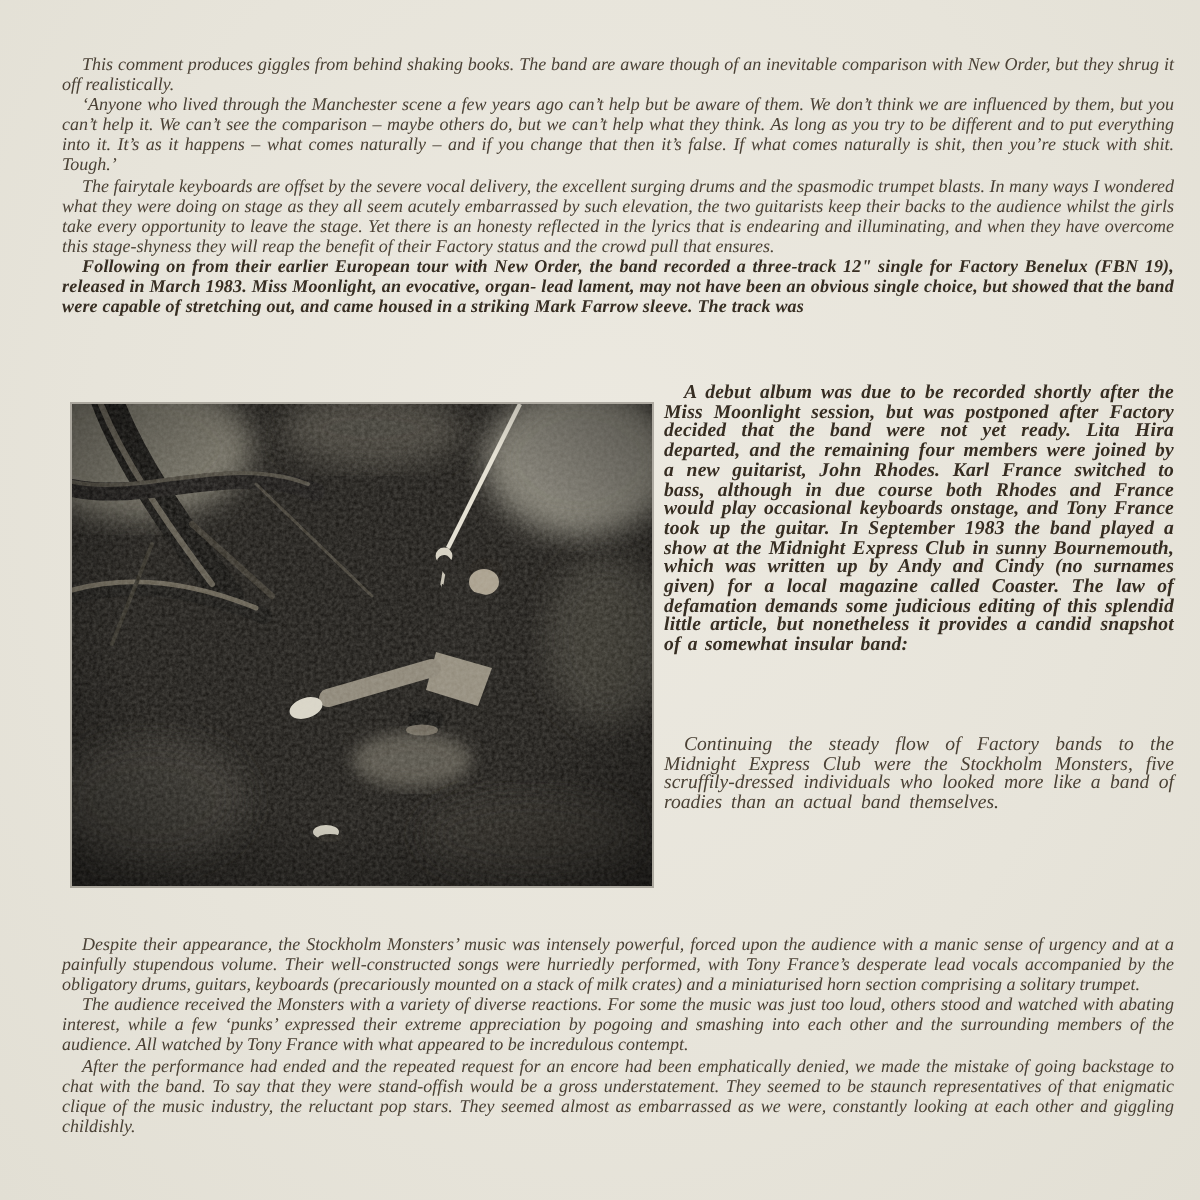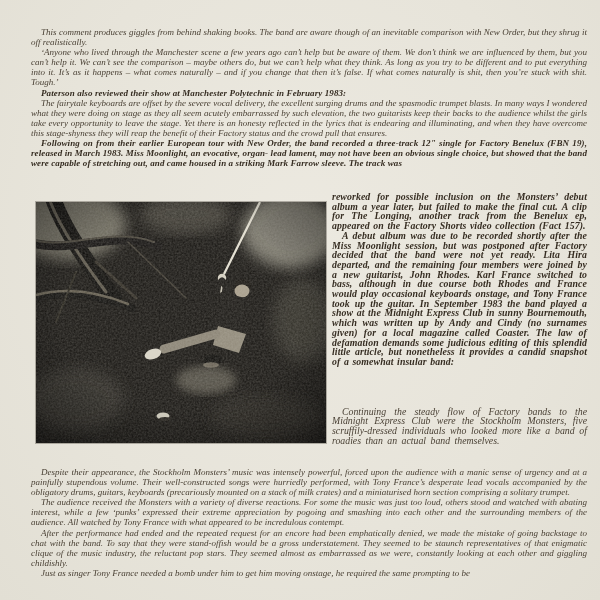--- a/index.html
+++ b/index.html
@@ -27,21 +27,20 @@
   .photo svg{display:block;width:100%;height:100%;}
 </style>
 </head>
 <body>
 
 <div class="page">
 
   <div class="tblock block-top">
     <p class="it">This comment produces giggles from behind shaking books. The band are aware though of an inevitable comparison with New Order, but they shrug it off realistically.</p>
     <p class="it">‘Anyone who lived through the Manchester scene a few years ago can’t help but be aware of them. We don’t think we are influenced by them, but you can’t help it. We can’t see the comparison – maybe others do, but we can’t help what they think. As long as you try to be different and to put everything into it. It’s as it happens – what comes naturally – and if you change that then it’s false. If what comes naturally is shit, then you’re stuck with shit. Tough.’</p>
-    <p class="rm">Paterson also reviewed their show at Manchester Polytechnic in February 1983:</p>
     <p class="it">The fairytale keyboards are offset by the severe vocal delivery, the excellent surging drums and the spasmodic trumpet blasts. In many ways I wondered what they were doing on stage as they all seem acutely embarrassed by such elevation, the two guitarists keep their backs to the audience whilst the girls take every opportunity to leave the stage. Yet there is an honesty reflected in the lyrics that is endearing and illuminating, and when they have overcome this stage-shyness they will reap the benefit of their Factory status and the crowd pull that ensures.</p>
     <p class="rm">Following on from their earlier European tour with New Order, the band recorded a three-track 12" single for Factory Benelux (FBN 19), released in March 1983. Miss Moonlight, an evocative, organ- lead lament, may not have been an obvious single choice, but showed that the band were capable of stretching out, and came housed in a striking Mark Farrow sleeve. The track was</p>
   </div>
 
   <div class="photo">
     <svg viewBox="0 0 290 241" preserveAspectRatio="none">
       <defs>
         <filter id="blur7">
             <feGaussianBlur stdDeviation="7"></feGaussianBlur>
           </filter>
@@ -104,25 +103,23 @@
         <ellipse cx="127" cy="214" rx="6.5" ry="3.5" fill="#d5d1c2"></ellipse>
         <ellipse cx="129" cy="217" rx="6" ry="2" fill="#23201b"></ellipse>
       </g>
 
       <rect x="0" y="0" width="290" height="241" filter="url(#grain)" opacity="0.5"></rect>
       <rect x="0" y="0" width="290" height="241" fill="url(#vig)"></rect>
     </svg>
   </div>
 
   <div class="tblock block-right">
-    <p class="rm noindent">reworked for possible inclusion on the Monsters’ debut album a year later, but failed to make the final cut. A clip for The Longing, another track from the Benelux ep, appeared on the Factory Shorts video collection (Fact 157).</p>
     <p class="rm">A debut album was due to be recorded shortly after the Miss Moonlight session, but was postponed after Factory decided that the band were not yet ready. Lita Hira departed, and the remaining four members were joined by a new guitarist, John Rhodes. Karl France switched to bass, although in due course both Rhodes and France would play occasional keyboards onstage, and Tony France took up the guitar. In September 1983 the band played a show at the Midnight Express Club in sunny Bournemouth, which was written up by Andy and Cindy (no surnames given) for a local magazine called Coaster. The law of defamation demands some judicious editing of this splendid little article, but nonetheless it provides a candid snapshot of a somewhat insular band:</p>
     <p class="it">Continuing the steady flow of Factory bands to the Midnight Express Club were the Stockholm Monsters, five scruffily-dressed individuals who looked more like a band of roadies than an actual band themselves.</p>
   </div>
 
   <div class="tblock block-bottom">
     <p class="it">Despite their appearance, the Stockholm Monsters’ music was intensely powerful, forced upon the audience with a manic sense of urgency and at a painfully stupendous volume. Their well-constructed songs were hurriedly performed, with Tony France’s desperate lead vocals accompanied by the obligatory drums, guitars, keyboards (precariously mounted on a stack of milk crates) and a miniaturised horn section comprising a solitary trumpet.</p>
     <p class="it">The audience received the Monsters with a variety of diverse reactions. For some the music was just too loud, others stood and watched with abating interest, while a few ‘punks’ expressed their extreme appreciation by pogoing and smashing into each other and the surrounding members of the audience. All watched by Tony France with what appeared to be incredulous contempt.</p>
     <p class="it">After the performance had ended and the repeated request for an encore had been emphatically denied, we made the mistake of going backstage to chat with the band. To say that they were stand-offish would be a gross understatement. They seemed to be staunch representatives of that enigmatic clique of the music industry, the reluctant pop stars. They seemed almost as embarrassed as we were, constantly looking at each other and giggling childishly.</p>
-    <p class="it">Just as singer Tony France needed a bomb under him to get him moving onstage, he required the same prompting to be</p>
   </div>
 
 </div>
 
 </body></html>

